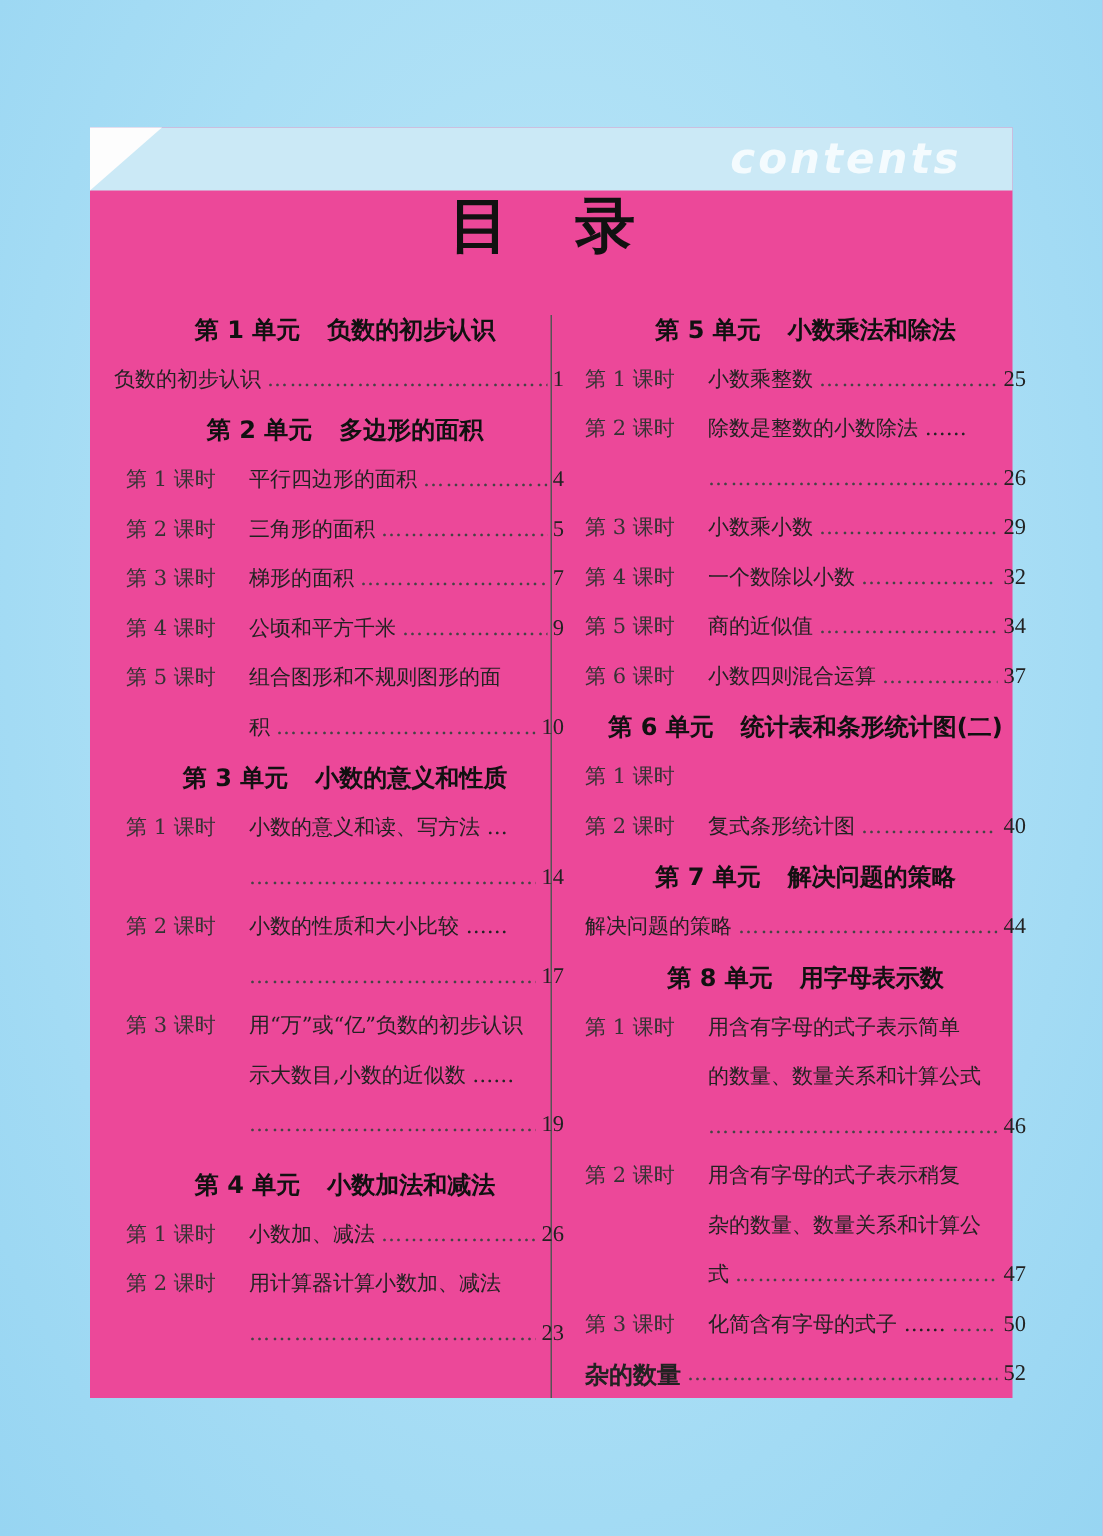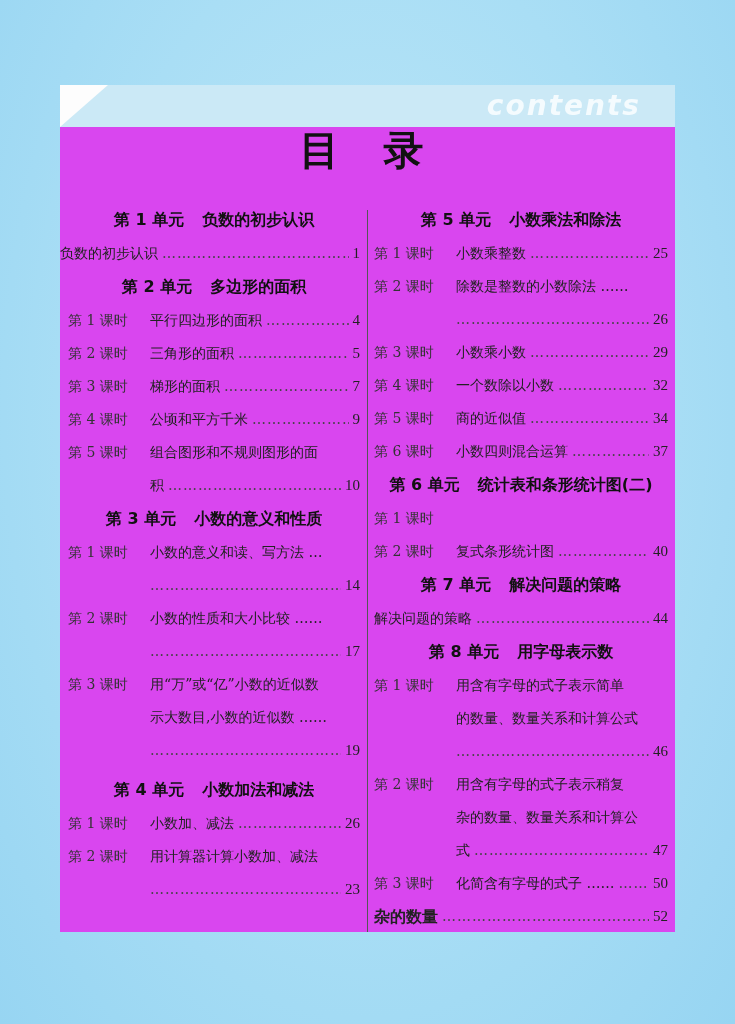--- a/index.html
+++ b/index.html
@@ -4,21 +4,21 @@
 <style>
   html, body { margin:0; padding:0; }
   body {
     width:735px; height:1024px; position:relative; overflow:hidden;
     background: radial-gradient(ellipse at 50% 40%, #bde6f7 0%, #a9def5 55%, #97d5f2 100%);
     font-family: "DejaVu Serif", "Liberation Serif", serif;
     color:#222;
   }
   .page {
     position:absolute; left:60px; top:85px; width:615px; height:847px;
-    background:#d946ef;
+    background:#ec4899;
   }
   .band {
     position:absolute; left:0; top:0; width:615px; height:42px;
     background:#cbe9f6;
   }
   .band-tri {
     position:absolute; left:0; top:0; width:0; height:0;
     border-top:42px solid #fdfdfd; border-right:48px solid transparent;
   }
   .contents-word {
@@ -27,21 +27,21 @@
     font-size:28px; letter-spacing:2px; color:#f4fbfe;
   }
   .title {
     position:absolute; left:4px; width:615px; top:38px; text-align:center;
     font-family:"DejaVu Sans", sans-serif; font-weight:bold; font-size:40px;
     letter-spacing:44px; color:#111; padding-left:24px; box-sizing:border-box;
   }
   .divider {
     position:absolute; left:307px; top:125px; width:1px; height:722px; background:#555;
   }
-  .col { position:absolute; top:118px; }
+  .col { position:absolute; top:118px;margin-left:16px; }
   .col.left { left:8px; width:292px; }
   .col.right { left:314px; width:294px; }
   .unit {
     font-family:"DejaVu Sans", sans-serif; font-weight:bold; font-size:16px;
     text-align:center; height:34px; line-height:34px; color:#111; white-space:nowrap;
   }
   .unit .num { margin-right:18px; }
   .row { display:flex; font-size:14px; height:33px; line-height:33px; white-space:nowrap; }
   .row .lesson { width:82px; flex:none; color:#333; }
   .row .text { flex:1; display:flex; min-width:0; }
@@ -144,21 +144,21 @@
       </div>
     <div class="row cont">
         <div class="text">
           <span class="dots" style="margin-left:0"></span>
           <span class="page-no">17</span>
         </div>
       </div>
     <div class="row nodots">
         <span class="lesson">第 3 课时</span>
         <div class="text">
-          <span class="t">用“万”或“亿”小数的近似数</span>
+          <span class="t">用“万”或“亿”负数的初步认识</span>
           <span class="dots"></span>
         </div>
       </div>
     <div class="row cont nodots">
         <div class="text">
           <span class="t">示大数目,小数的近似数 ……</span>
           <span class="dots"></span>
         </div>
       </div>
     <div class="row cont">

